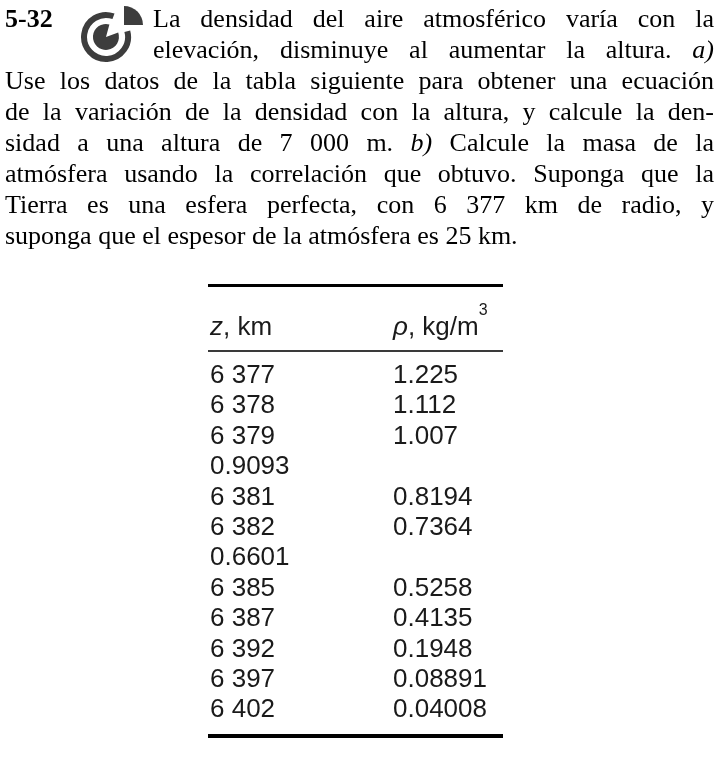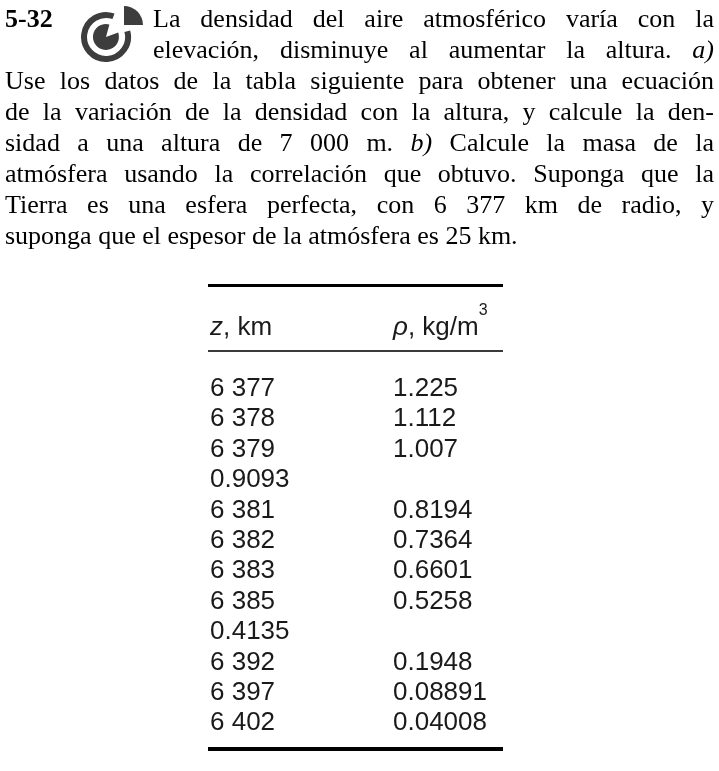--- a/index.html
+++ b/index.html
@@ -73,21 +73,21 @@
   .thead i { font-style: italic; }
   .thead sup {
     font-size: 16px;
     position: relative;
     top: -10px;
     line-height: 0;
   }
   .cell-z { width: 183px; }
   .cell-rho { flex: 1; }
 
-  .tbody { padding: 20px 0 10px 2px; }
+  .tbody { padding: 7px 0 10px 2px; }
   .trow {
     display: flex;
     height: 30.4px;
     line-height: 30.4px;
     font-size: 26px;
   }
 </style>
 </head>
 <body>
 
@@ -143,28 +143,28 @@
         </div>
       <div class="trow">
           <span class="cell-z">6 381</span>
           <span class="cell-rho">0.8194</span>
         </div>
       <div class="trow">
           <span class="cell-z">6 382</span>
           <span class="cell-rho">0.7364</span>
         </div>
       <div class="trow">
-          <span class="cell-z">6 383</span>
           <span class="cell-rho">0.6601</span>
         </div>
       <div class="trow">
           <span class="cell-z">6 385</span>
           <span class="cell-rho">0.5258</span>
         </div>
       <div class="trow">
+          <span class="cell-z">6 387</span>
           <span class="cell-rho">0.4135</span>
         </div>
       <div class="trow">
           <span class="cell-z">6 392</span>
           <span class="cell-rho">0.1948</span>
         </div>
       <div class="trow">
           <span class="cell-z">6 397</span>
           <span class="cell-rho">0.08891</span>
         </div>

